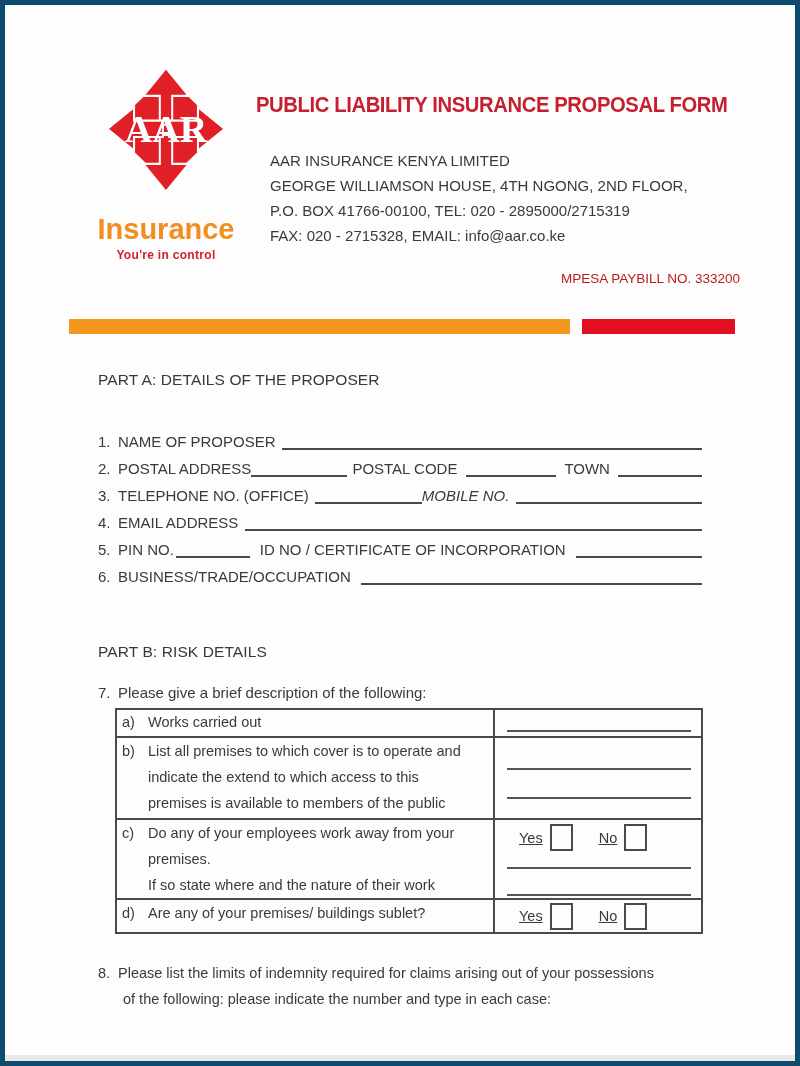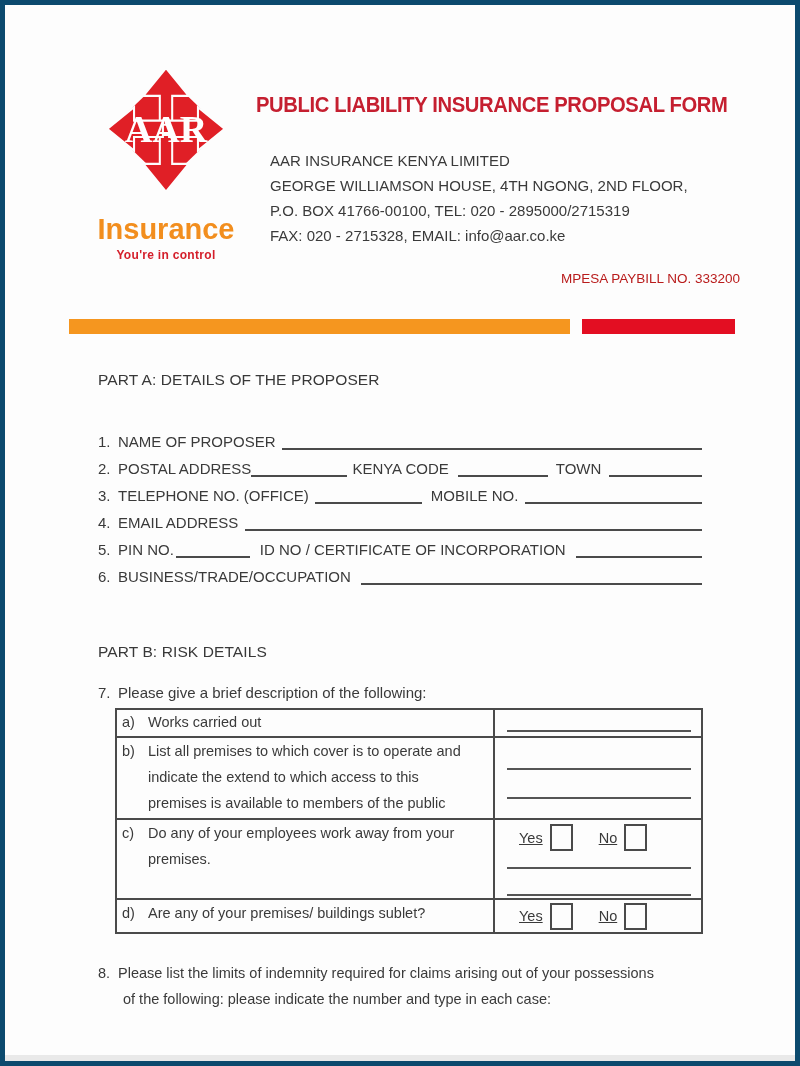--- a/index.html
+++ b/index.html
@@ -107,30 +107,30 @@
   <div class="fields">
     <div class="frow">
       <span class="num">1.</span>
       <span>NAME OF PROPOSER</span>
       <span class="ul grow" style="margin-left:6px;"></span>
     </div>
     <div class="frow">
       <span class="num">2.</span>
       <span>POSTAL ADDRESS</span>
       <span class="ul" style="width:96px;"></span>
-      <span style="margin-left:5px;">KENYA CODE</span>
+      <span style="margin-left:5px;">POSTAL CODE</span>
       <span class="ul" style="width:90px;margin-left:9px;"></span>
       <span style="margin-left:8px;">TOWN</span>
       <span class="ul grow" style="margin-left:8px;"></span>
     </div>
     <div class="frow">
       <span class="num">3.</span>
       <span>TELEPHONE NO. (OFFICE)</span>
       <span class="ul" style="width:107px;margin-left:6px;"></span>
-      <span style="margin-left:9px;">MOBILE NO.</span>
+      <span style="font-style:italic;">MOBILE NO.</span>
       <span class="ul grow" style="margin-left:7px;"></span>
     </div>
     <div class="frow">
       <span class="num">4.</span>
       <span>EMAIL ADDRESS</span>
       <span class="ul grow" style="margin-left:7px;"></span>
     </div>
     <div class="frow">
       <span class="num">5.</span>
       <span>PIN NO.</span>
@@ -178,20 +178,21 @@
         <div class="ul2"></div>
       </div>
     </div>
 
     <div class="trow tr-c">
       <div class="lcell">
         <span class="lnum">c)</span>
         <span class="ltxt">
           <div>Do any of your employees work away from your</div>
           <div>premises.</div>
+          <div>If so state where and the nature of their work</div>
         </span>
       </div>
       <div class="rcell r-c">
         <div class="yn">
           <span>Yes</span>
           <span class="ckbox"></span>
           <span class="no-lbl">No</span>
           <span class="ckbox"></span>
         </div>
         <div class="ul2 first"></div>

